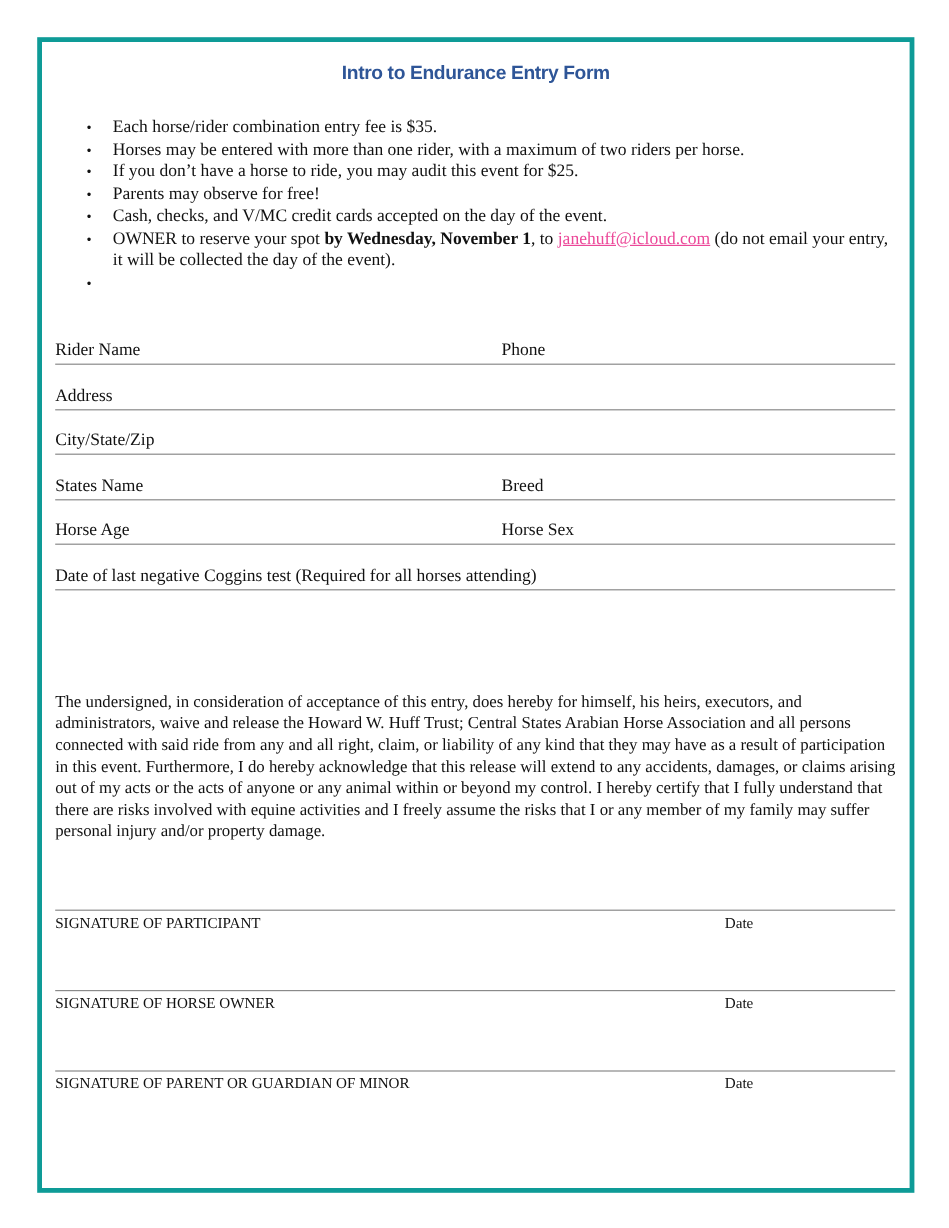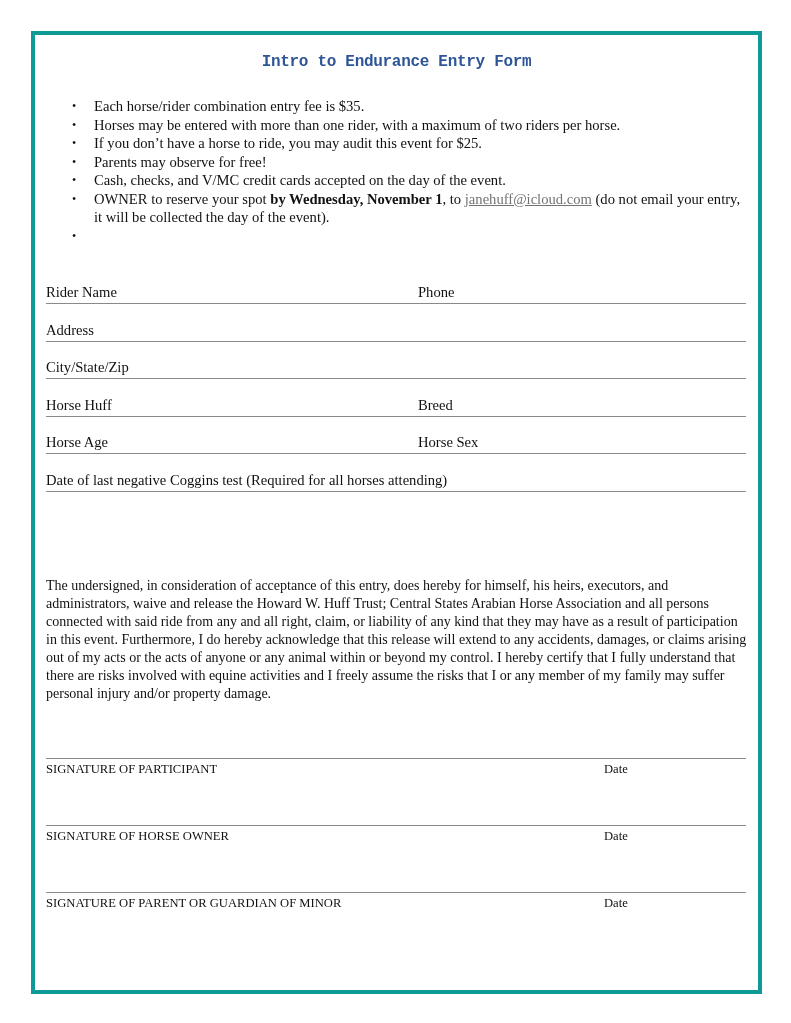--- a/index.html
+++ b/index.html
@@ -3,33 +3,33 @@
   <meta charset="utf-8">
   <style>
     html, body { margin: 0; padding: 0; background: #ffffff; }
     body { width: 791px; height: 1023px; position: relative; overflow: hidden; }
     .frame {
       position: absolute; left: 31px; top: 31px; width: 723px; height: 955px;
       border: 4px solid #0e9b97; box-sizing: content-box;
     }
     .title {
       position: absolute; left: 0; right: 0; top: 18px; text-align: center;
-      font-family: Liberation Mono, monospace; font-weight: bold; font-size: 16px;
+      font-family: Liberation Sans, sans-serif; font-weight: bold; font-size: 16px;
       color: #2e5597; letter-spacing: -0.3px;
     }
     .serif { font-family: "Liberation Serif", serif; color: #111; }
     ul.bullets {
       position: absolute; left: 15px; top: 62px; width: 700px; margin: 0; padding: 0;
       list-style: none; font-size: 14.6px; line-height: 18.5px;
     }
     ul.bullets li { position: relative; padding-left: 44px; }
     ul.bullets li .dot {
       position: absolute; left: 22px; top: 0; font-size: 12px;
     }
-    .link { color: #737373; text-decoration: underline; }
+    .link { color: #ec4899; text-decoration: underline; }
     .field-row {
       position: absolute; left: 11px; width: 700px; height: 20px;
       border-bottom: 1.5px solid #8a8a8a; font-size: 14.6px; text-align: center;
     }
     .field-row .lbl { position: absolute; left: 0; bottom: 2px; }
     .field-row .lbl2 { position: absolute; left: 372px; bottom: 2px; }
     .heading2 {
       position: absolute; left: 0; right: 0; top: 509px; text-align: center;
       font-family: "DejaVu Sans", sans-serif; font-weight: bold; font-size: 15.5px;
       color: #2e5597; letter-spacing: -0.3px;
@@ -65,21 +65,21 @@
     <span class="lbl">Rider Name</span>
     <span class="lbl2">Phone</span>
   </div>
   <div class="field-row serif" style="top:286px;">
     <span class="lbl">Address</span>
   </div>
   <div class="field-row serif" style="top:323px;">
     <span class="lbl">City/State/Zip</span>
   </div>
   <div class="field-row serif" style="top:361px;">
-    <span class="lbl">Horse Huff</span>
+    <span class="lbl">States Name</span>
     <span class="lbl2">Breed</span>
   </div>
   <div class="field-row serif" style="top:436px;">
     <span class="lbl">Date of last negative Coggins test (Required for all horses attending)</span>
   </div>
   <div class="field-row serif" style="top:398px;">
     <span class="lbl">Horse Age</span>
     <span class="lbl2">Horse Sex</span>
   </div>
 

